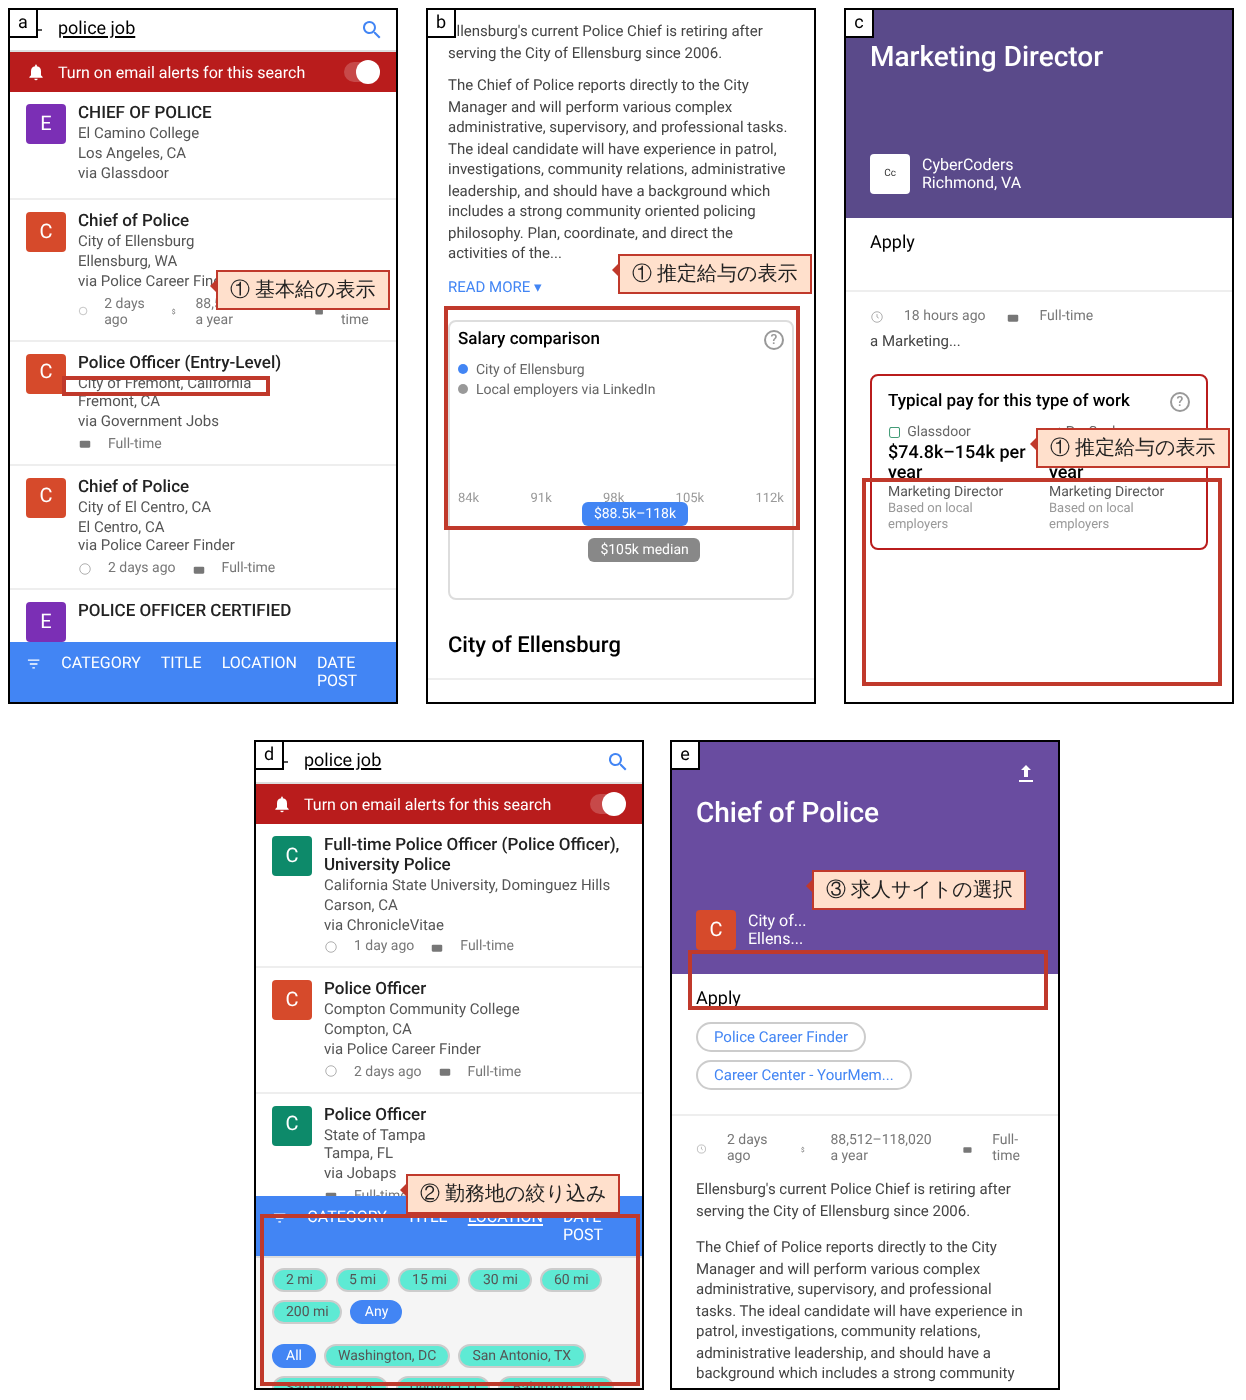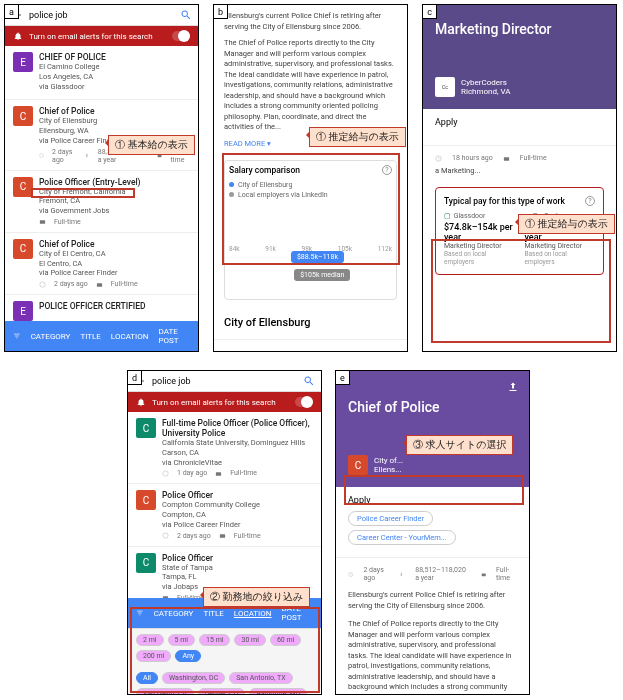--- a/index.html
+++ b/index.html
@@ -1,33 +1,33 @@
 <!DOCTYPE html>
 <html><head>
 <meta charset="utf-8">
 <style>
 * { box-sizing: border-box; margin: 0; padding: 0; font-family: Roboto, Arial, sans-serif; }
 body { background: #fff; width: 623px; height: 700px; position: relative; font-size: 8px; }
 .panel { position: absolute; border: 1px solid #000; background: #fff; overflow: hidden; }
 .plabel { position: absolute; top: 0; left: 0; width: 14px; height: 14px; border-right: 1px solid #000; border-bottom: 1px solid #000; text-align: center; font-size: 9px; line-height: 14px; background: #fff; z-index: 5; }
-.searchbar { display: flex; align-items: center; padding: 4px 6px; border-bottom: 1px solid #ddd; gap: 6px; }
+.searchbar { display: flex; align-items: center; padding: 4px 6px; border-bottom: 1px solid #ddd; gap: 6px; text-decoration: underline; }
 .searchbar input { flex: 1; border: none; font-size: 9px; outline: none; }
 .sicon { width: 12px; height: 12px; fill: #4285f4; }
 .backicon { width: 12px; height: 12px; fill: #555; }
 .alertbar { background: #b91c1c; color: #fff; display: flex; align-items: center; padding: 5px 8px; font-size: 8px; gap: 6px; }
 .alertbar .toggle { margin-left: auto; width: 18px; height: 10px; background: #fff3; border-radius: 5px; position: relative; }
 .alertbar .toggle::after { content: ""; position: absolute; right: 0; top: -1px; width: 12px; height: 12px; background: #fff; border-radius: 50%; }
 .job { display: flex; padding: 6px 8px; gap: 6px; border-bottom: 1px solid #eee; }
 .avatar { width: 20px; height: 20px; border-radius: 2px; color: #fff; display: flex; align-items: center; justify-content: center; font-size: 10px; flex-shrink: 0; }
 .jobbody { flex: 1; min-width: 0; }
 .jtitle { font-size: 8.5px; font-weight: 500; color: #222; }
 .jsub { font-size: 7.5px; color: #555; line-height: 1.3; }
 .jmeta { display: flex; gap: 8px; font-size: 7px; color: #777; margin-top: 2px; align-items: center; }
 .jmeta svg { width: 7px; height: 7px; fill: #777; }
-.filterbar { background: #4285f4; color: #fff; display: flex; gap: 10px; padding: 6px 8px; font-size: 8px; align-items: center; }
+.filterbar { background: #4285f4; color: #fff; display: flex; gap: 10px; padding: 6px 8px; font-size: 8px; align-items: flex-start; }
 .filterbar .active { filter: brightness(1.2); text-decoration: underline; }
 .annot { position: absolute; background: #ffe0cc; border: 1.5px solid #c0392b; padding: 2px 6px; font-size: 10px; color: #222; white-space: nowrap; z-index: 4; }
 .annot::before { content: ""; position: absolute; left: -8px; top: 3px; border: 4px solid transparent; border-right-color: #c0392b; }
 .redbox { position: absolute; border: 2px solid #c0392b; z-index: 3; }
 .desc { font-size: 7.5px; color: #444; padding: 6px 10px; line-height: 1.4; }
 .readmore { color: #4285f4; font-size: 7.5px; padding: 0 10px 6px; }
 .salarybox { border: 1px solid #ddd; margin: 6px 10px; border-radius: 4px; padding: 4px; }
 .saltitle { display: flex; justify-content: space-between; font-size: 8.5px; font-weight: 500; margin-bottom: 6px; }
 .salinfo { width: 10px; height: 10px; border: 1px solid #999; border-radius: 50%; font-size: 7px; text-align: center; color: #999; }
 .legend { font-size: 7px; color: #666; margin-bottom: 2px; display: flex; align-items: center; gap: 4px; }
@@ -54,21 +54,21 @@
 .mindesc { font-size: 7.5px; color: #444; padding: 4px 12px; line-height: 1.4; }
 .typbox { border: 1px solid #b91c1c; margin: 6px 12px; border-radius: 4px; padding: 8px; }
 .typcols { display: flex; gap: 10px; margin-top: 6px; }
 .typcol { flex: 1; }
 .typsrc { font-size: 7px; color: #666; display: flex; gap: 3px; align-items: center; }
 .typval { font-size: 9px; font-weight: 500; margin-top: 2px; }
 .typrole { font-size: 7px; color: #555; }
 .typbase { font-size: 6.5px; color: #999; }
 .locpanel { background: #f5f5f5; border-top: 1px solid #ddd; }
 .locrow { display: flex; gap: 4px; padding: 5px 8px; flex-wrap: wrap; }
-.locchip { background: #f0abfc; border: 1px solid #ccc; border-radius: 10px; padding: 1px 6px; font-size: 7px; color: #555; }
+.locchip { background: #5eead4; border: 1px solid #ccc; border-radius: 10px; padding: 1px 6px; font-size: 7px; color: #555; }
 .locchip.any { background: #4285f4; color: #fff; border-color: #4285f4; }
 .locchip.all { background: #4285f4; color: #fff; border-color: #4285f4; }
 </style>
 </head>
 <body>
 
 <div class="panel" style="left:4px; top:4px; width:195px; height:348px;">
   <div class="plabel">a</div>
   <div style="padding-top:0;">
     <div class="searchbar">

